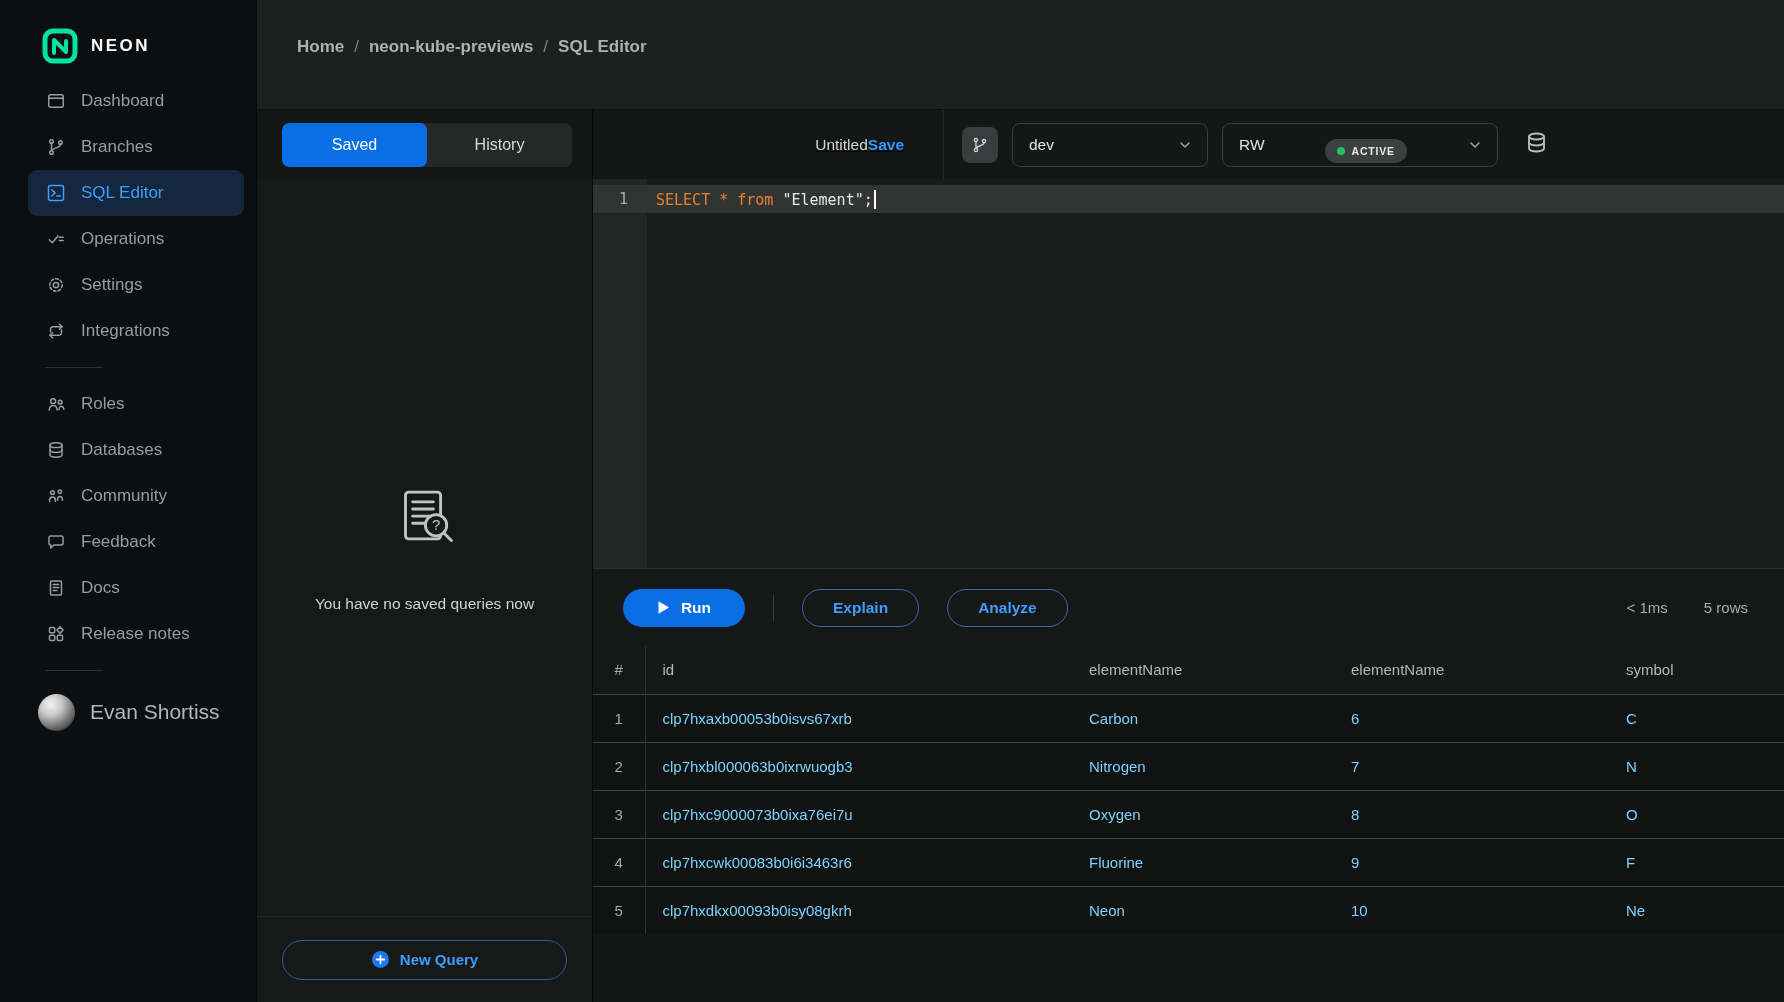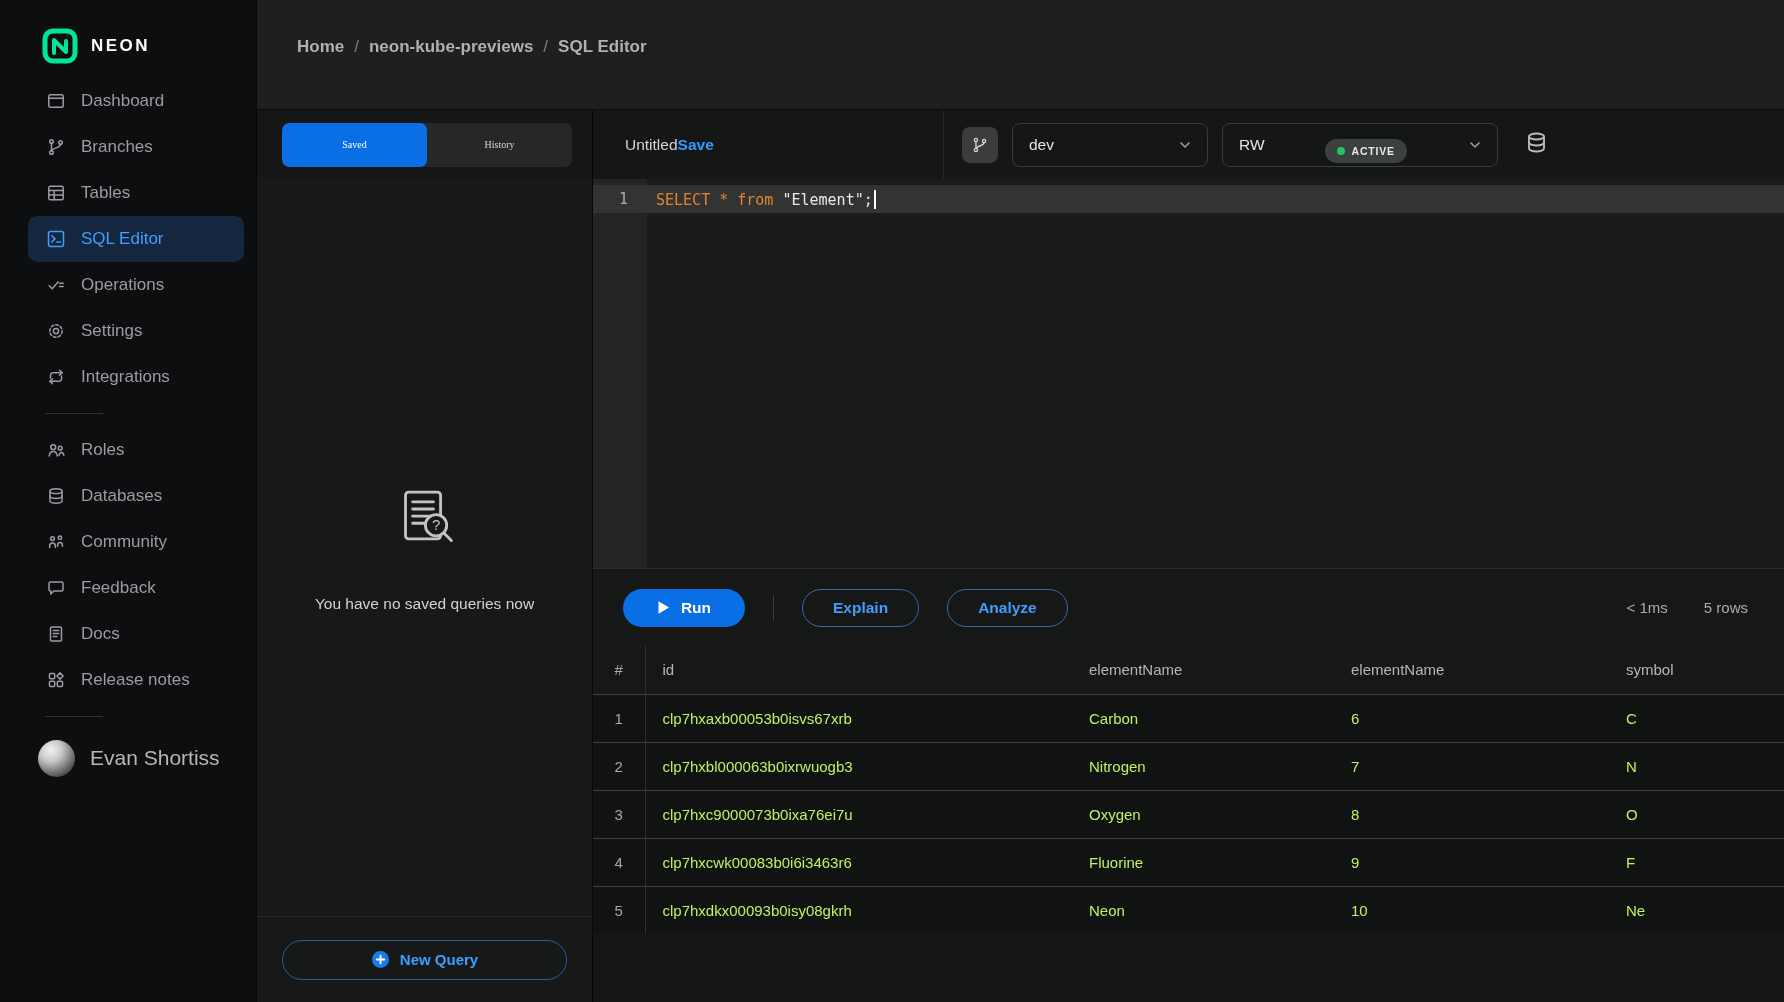--- a/index.html
+++ b/index.html
@@ -35,35 +35,35 @@
   .crumb-sep { color:#7b7d7e; font-weight:400; }
 
   .workspace { flex:1; display:flex; min-height:0; }
 
   
   .queries-panel { width:336px; flex:none; background:#171818; border-right:1px solid #060707;
     display:flex; flex-direction:column; }
   .qp-header { height:69px; flex:none; background:#151616; display:flex; align-items:center; padding-left:25px; }
   .segmented { display:flex; width:290px; height:44px; background:#262828; border-radius:7px; overflow:hidden; }
   .seg-btn { flex:1; display:flex; align-items:center; justify-content:center;
-    font-size:10px; color:#d8d9d9; cursor:pointer; border:none; background:transparent; font-family:Liberation Serif, serif; }
+    font-size:16px; color:#d8d9d9; cursor:pointer; border:none; background:transparent; font-family:Liberation Sans, sans-serif; }
   .seg-btn.active { background:#0a6fe4; color:#ffffff; border-radius:7px; }
   .qp-body { flex:1; display:flex; flex-direction:column; align-items:center; justify-content:center; gap:34px; }
   .empty-icon { color:#c2c3c4; }
   .empty-text { color:#d2d3d4; font-size:15.5px; }
   .qp-footer { height:86px; flex:none; border-top:1px solid #262828; display:flex; align-items:center; justify-content:center; }
   .new-query-btn { width:285px; height:40px; border-radius:20px; border:1px solid #2a5d9b; background:transparent;
     color:#3f9eff; font-size:15px; font-weight:600; display:flex; align-items:center; justify-content:center;
     gap:10px; cursor:pointer; font-family:inherit; }
 
   
   .editor-panel { flex:1; min-width:0; display:flex; flex-direction:column; background:#1a1b1b; }
   .editor-header { height:69px; flex:none; background:#151616; display:flex; align-items:stretch; }
   .eh-left { width:351px; flex:none; border-right:1px solid #242626; display:flex; align-items:center;
-    justify-content:flex-start; padding:0 28px 0 32px; }
+    justify-content:flex-end; padding:0 39px 0 32px;text-decoration:underline; }
   .eh-title { color:#d4d5d5; font-size:15.5px; }
   .save-link { color:#2f9bff; font-size:15.5px; font-weight:600; cursor:pointer; background:none; border:none; font-family:inherit; }
   .eh-controls { flex:1; display:flex; align-items:center; gap:14px; padding:0 40px 0 18px; }
   .icon-chip { width:36px; height:36px; border-radius:8px; background:#3a3c3d; color:#d3d4d4;
     display:flex; align-items:center; justify-content:center; flex:none; cursor:pointer; }
   .select { height:44px; border:1px solid #3a3c3d; border-radius:8px; background:transparent;
     display:flex; align-items:center; justify-content:space-between; padding:0 14px 0 16px;
     color:#e3e4e4; font-size:15.5px; cursor:pointer; }
   .sel-branch { width:196px; }
   .sel-compute { width:276px; }
@@ -94,21 +94,21 @@
   .outline-btn { height:38px; border-radius:19px; border:1px solid #2e6cb0; background:transparent; color:#3f9eff;
     font-size:15.5px; font-weight:600; padding:0 30px; cursor:pointer; font-family:inherit; }
   .meta { display:flex; gap:36px; color:#a9abac; font-size:15px; padding-right:16px; }
 
   .results { height:356px; flex:none; background:#151616; overflow:hidden; }
   table.grid { width:100%; border-collapse:collapse; font-size:15px; table-layout:fixed; }
   .grid th, .grid td { height:48px; padding:0 0 0 17px; text-align:left; font-weight:400; }
   .grid thead tr { background:#161717; }
   .grid tbody tr { background:#111212; border-top:1px solid #404242; }
   .grid th { color:#b4b6b7; }
-  .grid td { color:#bef264; }
+  .grid td { color:#7dd3fc; }
   .col-num { width:52px; }
   .col-id { width:427px; }
   .col-en { width:262px; }
   .col-an { width:275px; }
   .grid th.c-num, .grid td.c-num { text-align:center; padding:0; color:#a6a8a9; border-right:1px solid #2f3131; }
 </style>
 </head>
 <body>
 
 <div class="app">
@@ -136,29 +136,20 @@
         <span class="ni-icon">
           <svg class="ic" width="20" height="20" viewBox="0 0 20 20">
               <circle cx="5.5" cy="4.5" r="1.8"></circle>
               <circle cx="5.5" cy="15.5" r="1.8"></circle>
               <circle cx="14.5" cy="5.5" r="1.8"></circle>
               <path d="M5.5 6.3v7.4"></path>
               <path d="M14.5 7.3c0 4-6.7 2.9-8.6 6"></path>
             </svg>
         </span>
         <span>Branches</span>
-      </div>
-      <div class="nav-item">
-        <span class="ni-icon">
-          <svg class="ic" width="20" height="20" viewBox="0 0 20 20">
-              <rect x="2.8" y="3.3" width="14.4" height="13.4" rx="1.5"></rect>
-              <path d="M2.8 7.6h14.4M2.8 12h14.4M8.2 7.6v9.1"></path>
-            </svg>
-        </span>
-        <span>Tables</span>
       </div>
       <div class="nav-item active">
         <span class="ni-icon">
           <svg class="ic" width="20" height="20" viewBox="0 0 20 20">
               <rect x="2.5" y="2.5" width="15" height="15" rx="2"></rect>
               <path d="M5.8 6.8L9 9.9l-3.2 3.1"></path>
               <path d="M10.8 13h3.6"></path>
             </svg>
         </span>
         <span>SQL Editor</span>

